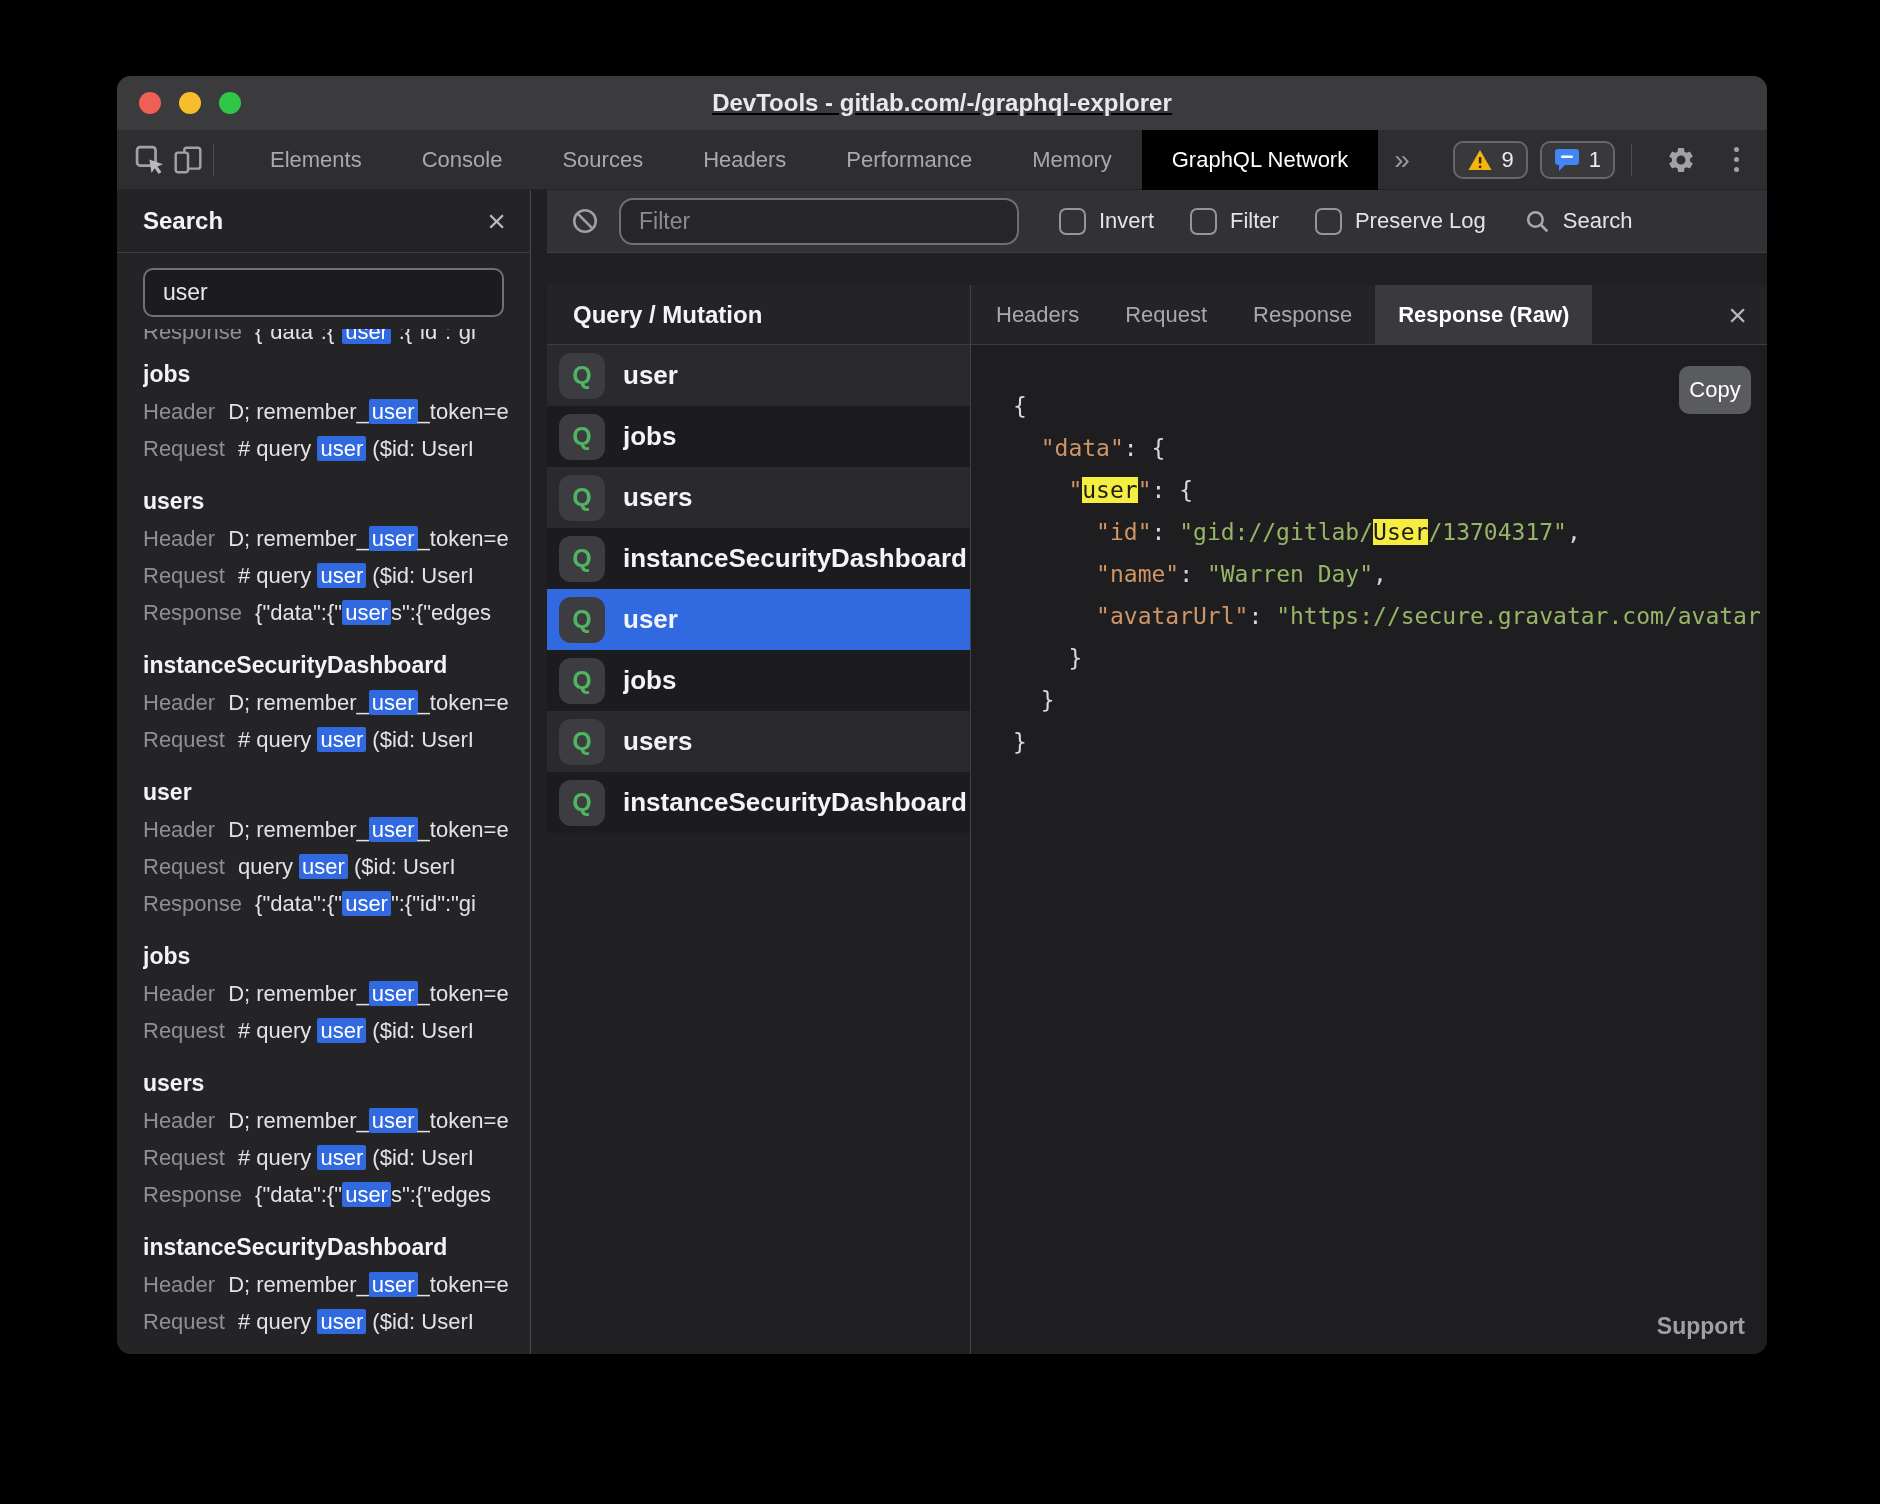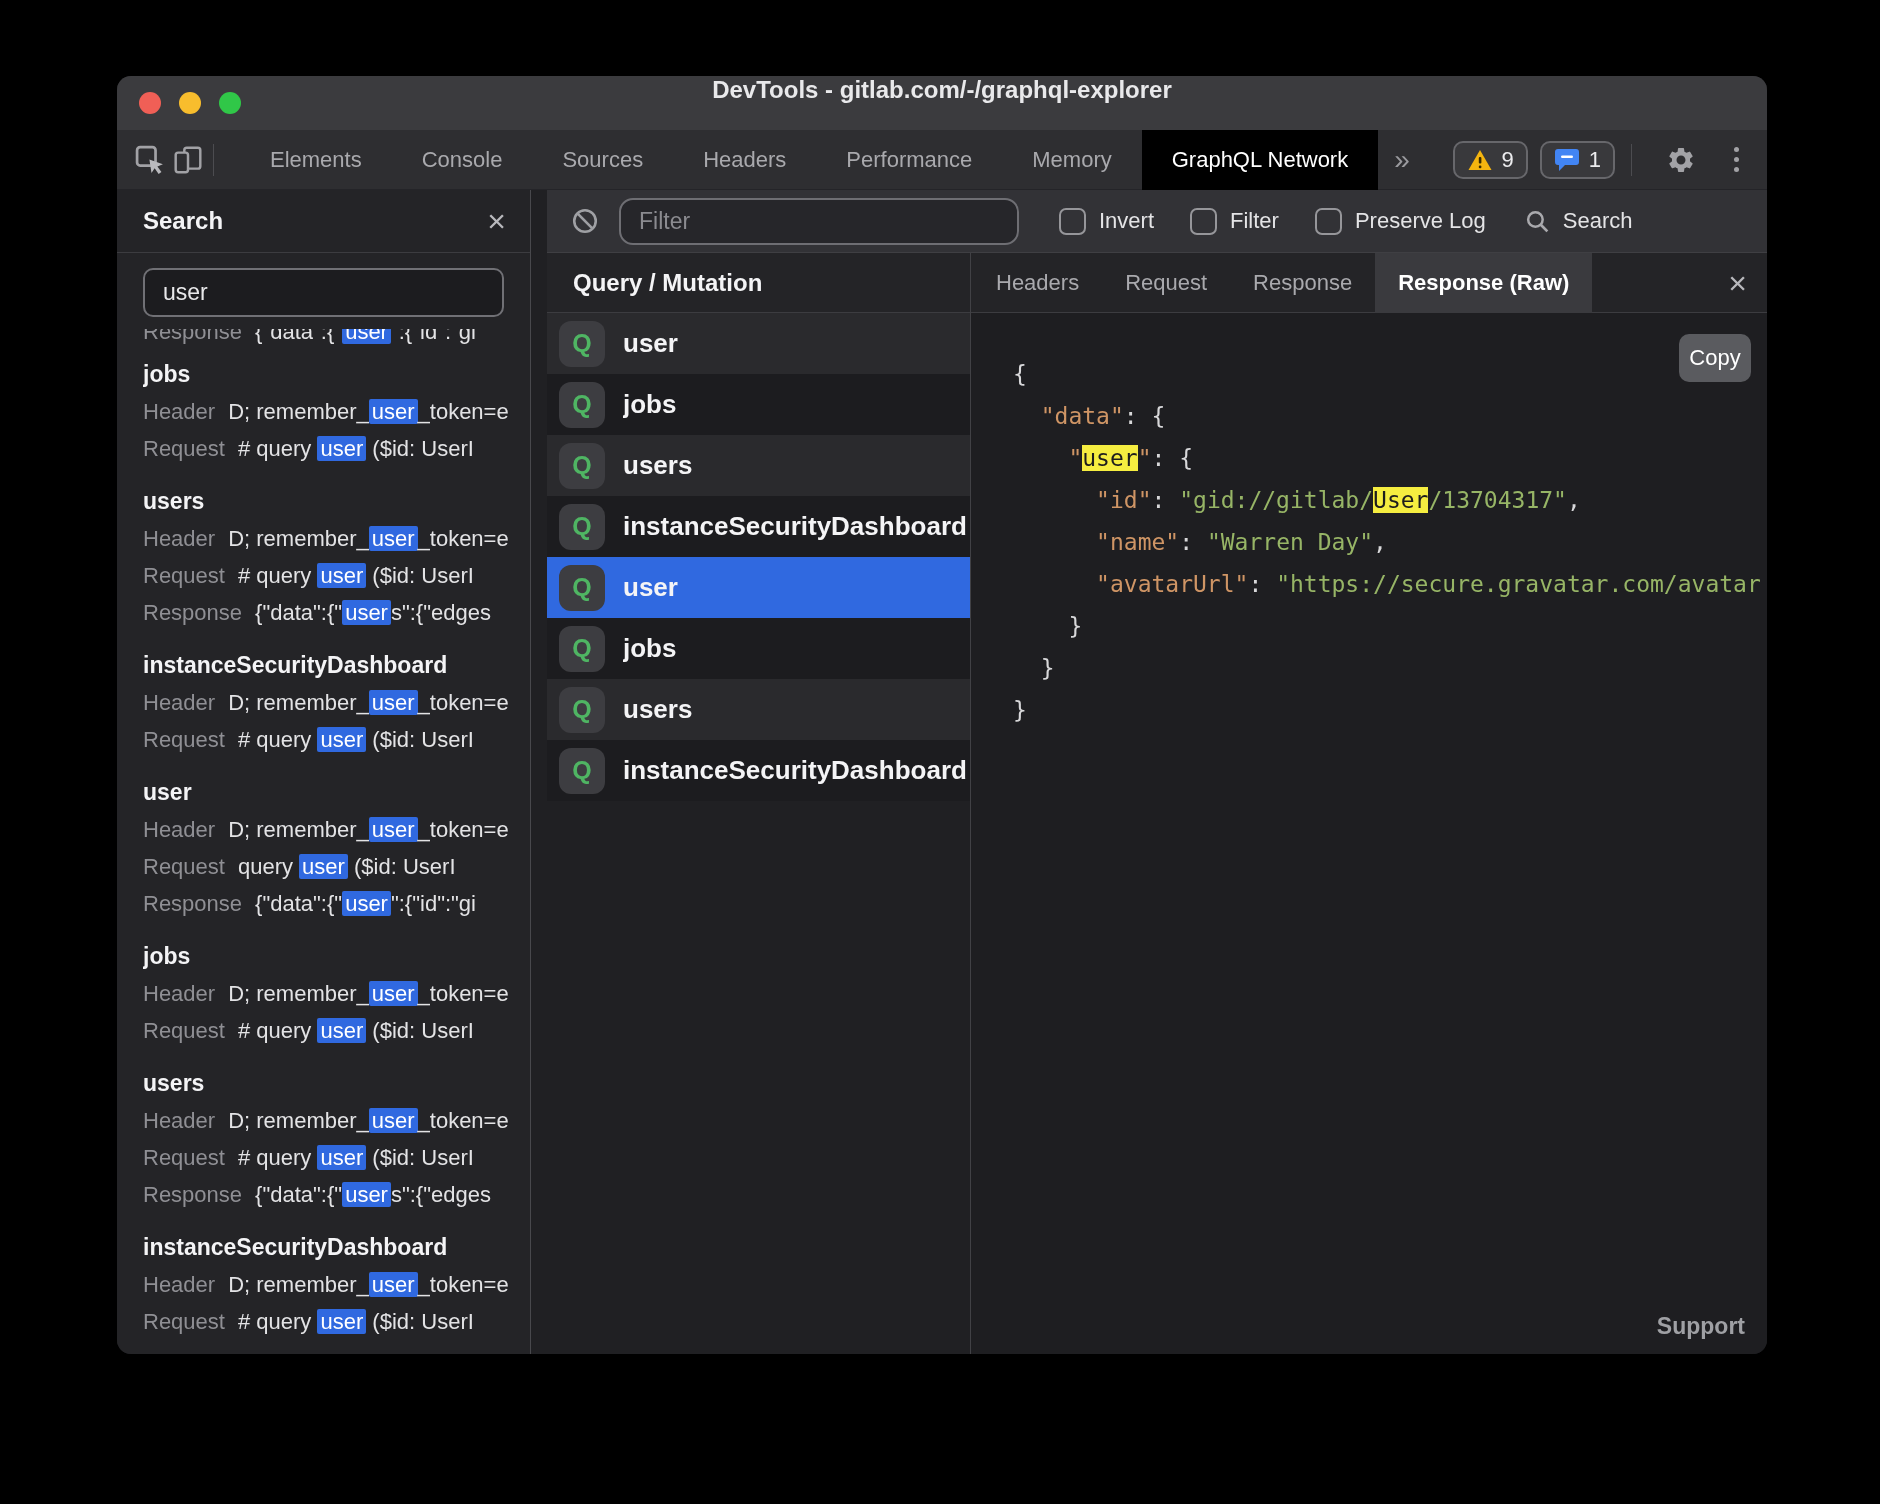--- a/index.html
+++ b/index.html
@@ -5,21 +5,21 @@
   html,body{margin:0;padding:0;width:1880px;height:1504px;background:#000;overflow:hidden;
             font-family:"Liberation Sans",sans-serif;}
   *{box-sizing:border-box;}
 
   .window{position:absolute;left:117px;top:76px;width:1650px;height:1278px;
           background:#202023;border-radius:14px;overflow:hidden;
           box-shadow:0 24px 70px rgba(0,0,0,.55);}
 
   
   .titlebar{height:54px;background:#3b3b3e;position:relative;
-            display:flex;justify-content:center;}
+            display:flex;align-items:center;justify-content:center;text-decoration:underline;}
   .lights{position:absolute;left:22px;top:16px;display:flex;gap:18px;}
   .light{width:22px;height:22px;border-radius:50%;}
   .light.red{background:#f05f56;} .light.yellow{background:#f8bd2d;} .light.green{background:#30c748;}
   .win-title{font-size:24px;font-weight:600;color:#e9e9eb;}
 
   
   .tabbar{height:60px;background:#2e2e31;border-bottom:1px solid #242428;
           display:flex;align-items:center;padding:0 20px 0 14px;}
   .icon-btn{width:38px;height:44px;display:flex;align-items:center;justify-content:center;}
   .vdiv{width:1px;height:32px;background:#4c4c50;margin:0 10px 0 6px;}
@@ -66,21 +66,21 @@
   .filter-input{width:400px;height:47px;margin-left:20px;background:#26262a;
                 border:2px solid #6e6e73;border-radius:14px;color:#e8e8ea;font-size:23px;
                 padding:16px 18px;outline:none;font-family:"Liberation Sans",sans-serif;}
   .filter-input::placeholder{color:#8b8b90;}
   .cbrow{display:flex;align-items:center;margin-left:40px;gap:36px;}
   .cbgroup{display:flex;align-items:center;gap:13px;}
   .cbox{width:27px;height:27px;border:2.5px solid #96969a;border-radius:7px;background:transparent;}
   .cblabel{font-size:22px;color:#e4e4e6;white-space:nowrap;}
   .tsearch{display:flex;align-items:center;gap:12px;margin-left:38px;}
 
-  .panels{flex:1;display:flex;min-height:0;}
+  .panels{flex:1;display:flex;min-height:0;margin-top:32px;}
 
   
   .middle{width:424px;flex:none;background:#202023;border-right:1px solid #414145;
           display:flex;flex-direction:column;}
   .mheader{height:60px;flex:none;background:#242427;border-bottom:1px solid #3c3c40;
            display:flex;align-items:center;padding-left:26px;}
   .qrow{height:61px;display:flex;align-items:center;padding-left:12px;flex:none;}
   .qrow.odd{background:#2a2a2d;} .qrow.even{background:#1c1c1f;} .qrow.selected{background:#3069e0;}
   .qbadge{width:46px;height:46px;border-radius:12px;background:#3d3d41;flex:none;
           display:flex;align-items:center;justify-content:center;

